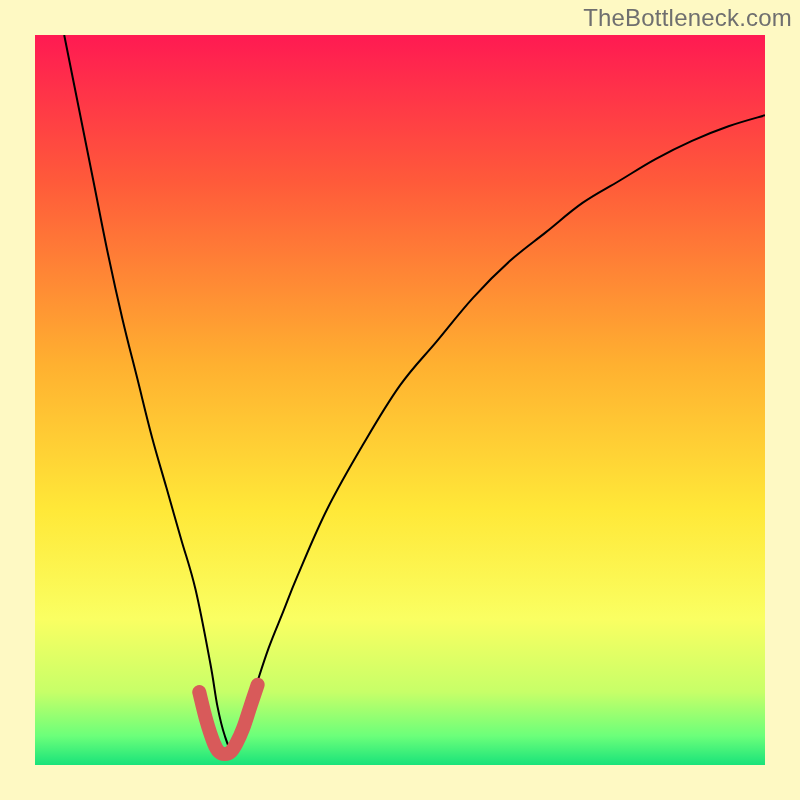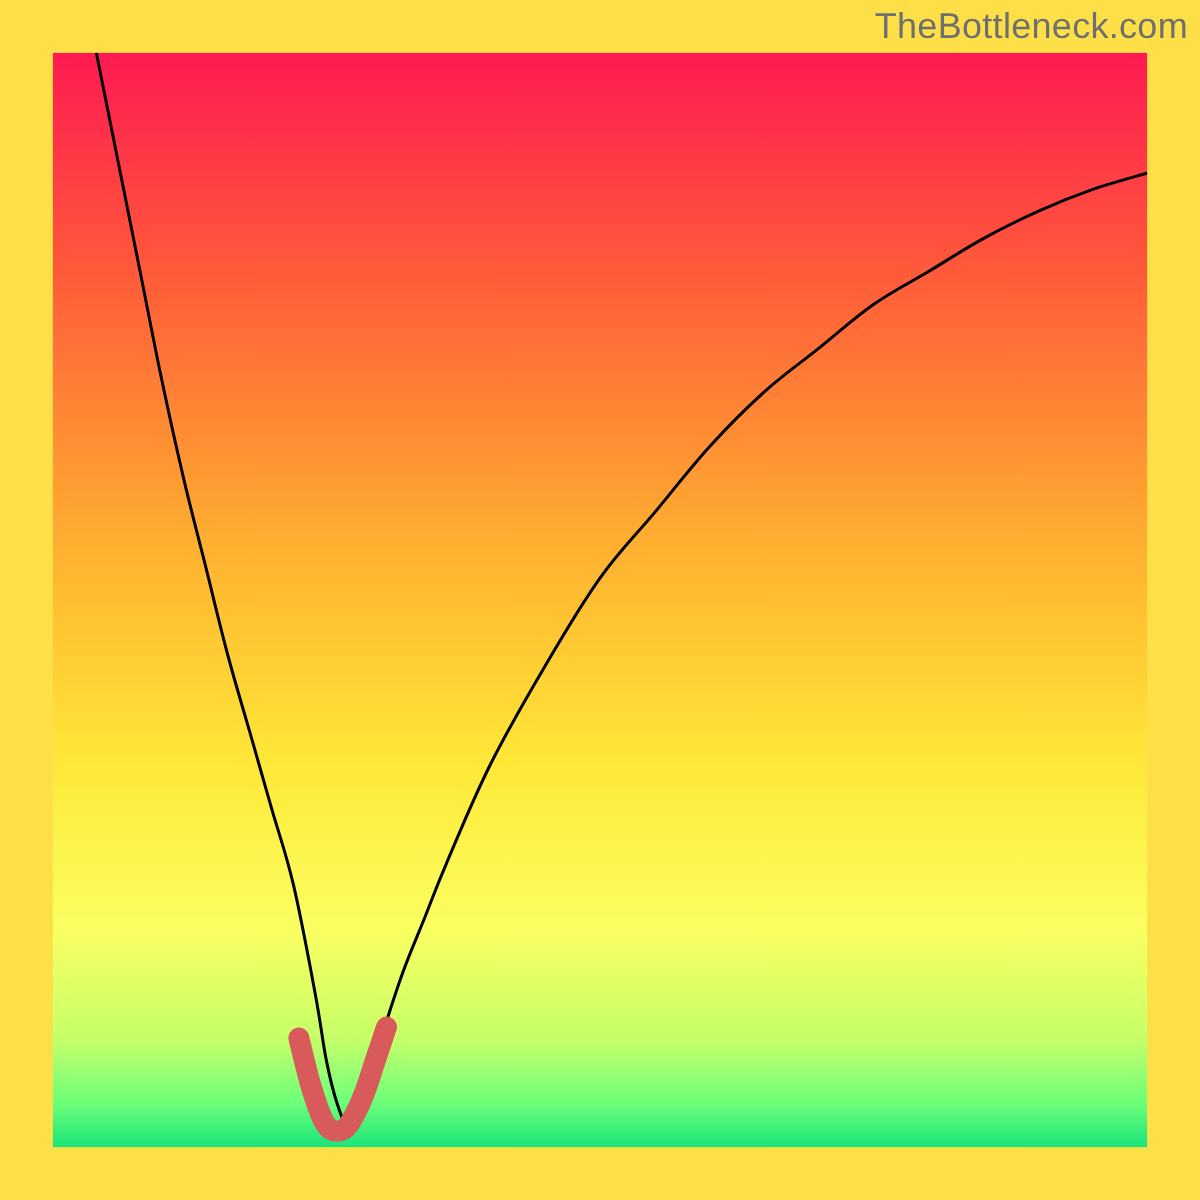--- a/index.html
+++ b/index.html
@@ -10,21 +10,21 @@
     background: #000;
     overflow: hidden;
     font-family: Arial, Helvetica, sans-serif;
   }
   .frame {
     position: absolute;
     left: 0;
     top: 0;
     width: 800px;
     height: 800px;
-    background: #fde047;
+    background: #fef9c3;
   }
   .plot {
     position: absolute;
     left: 35px;
     top: 35px;
     width: 730px;
     height: 730px;
     overflow: hidden;
   }
   .watermark {

